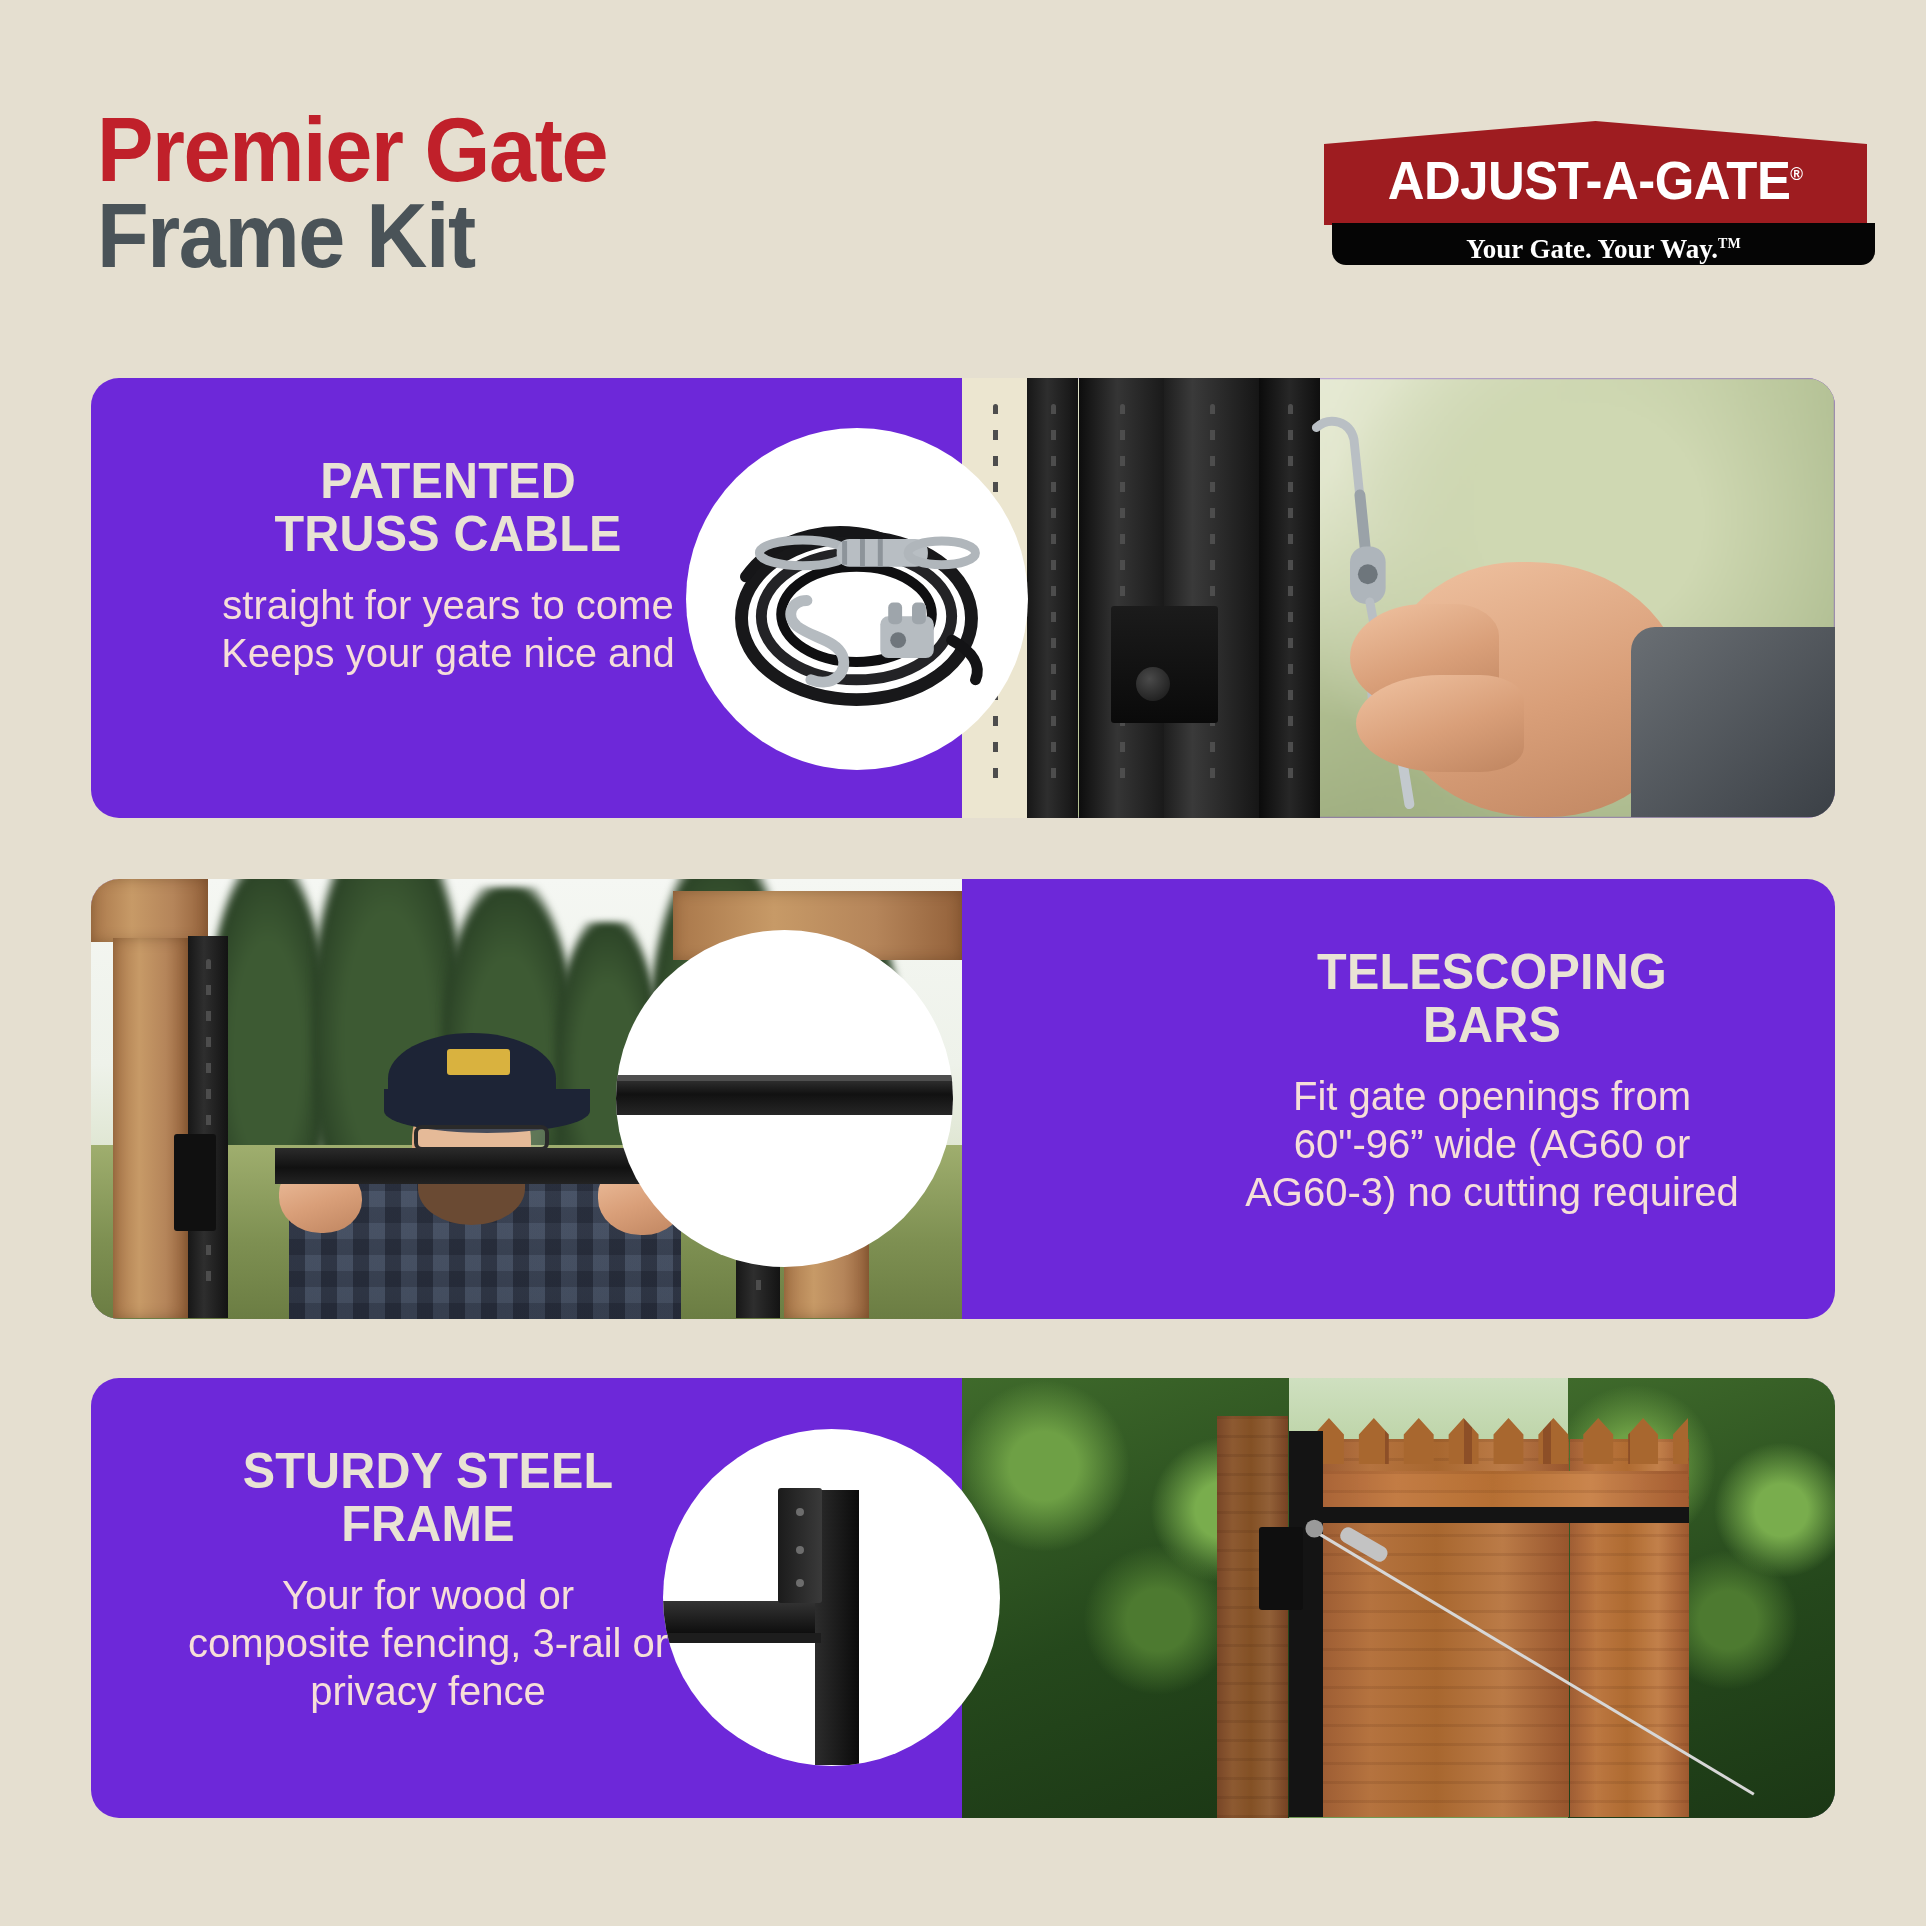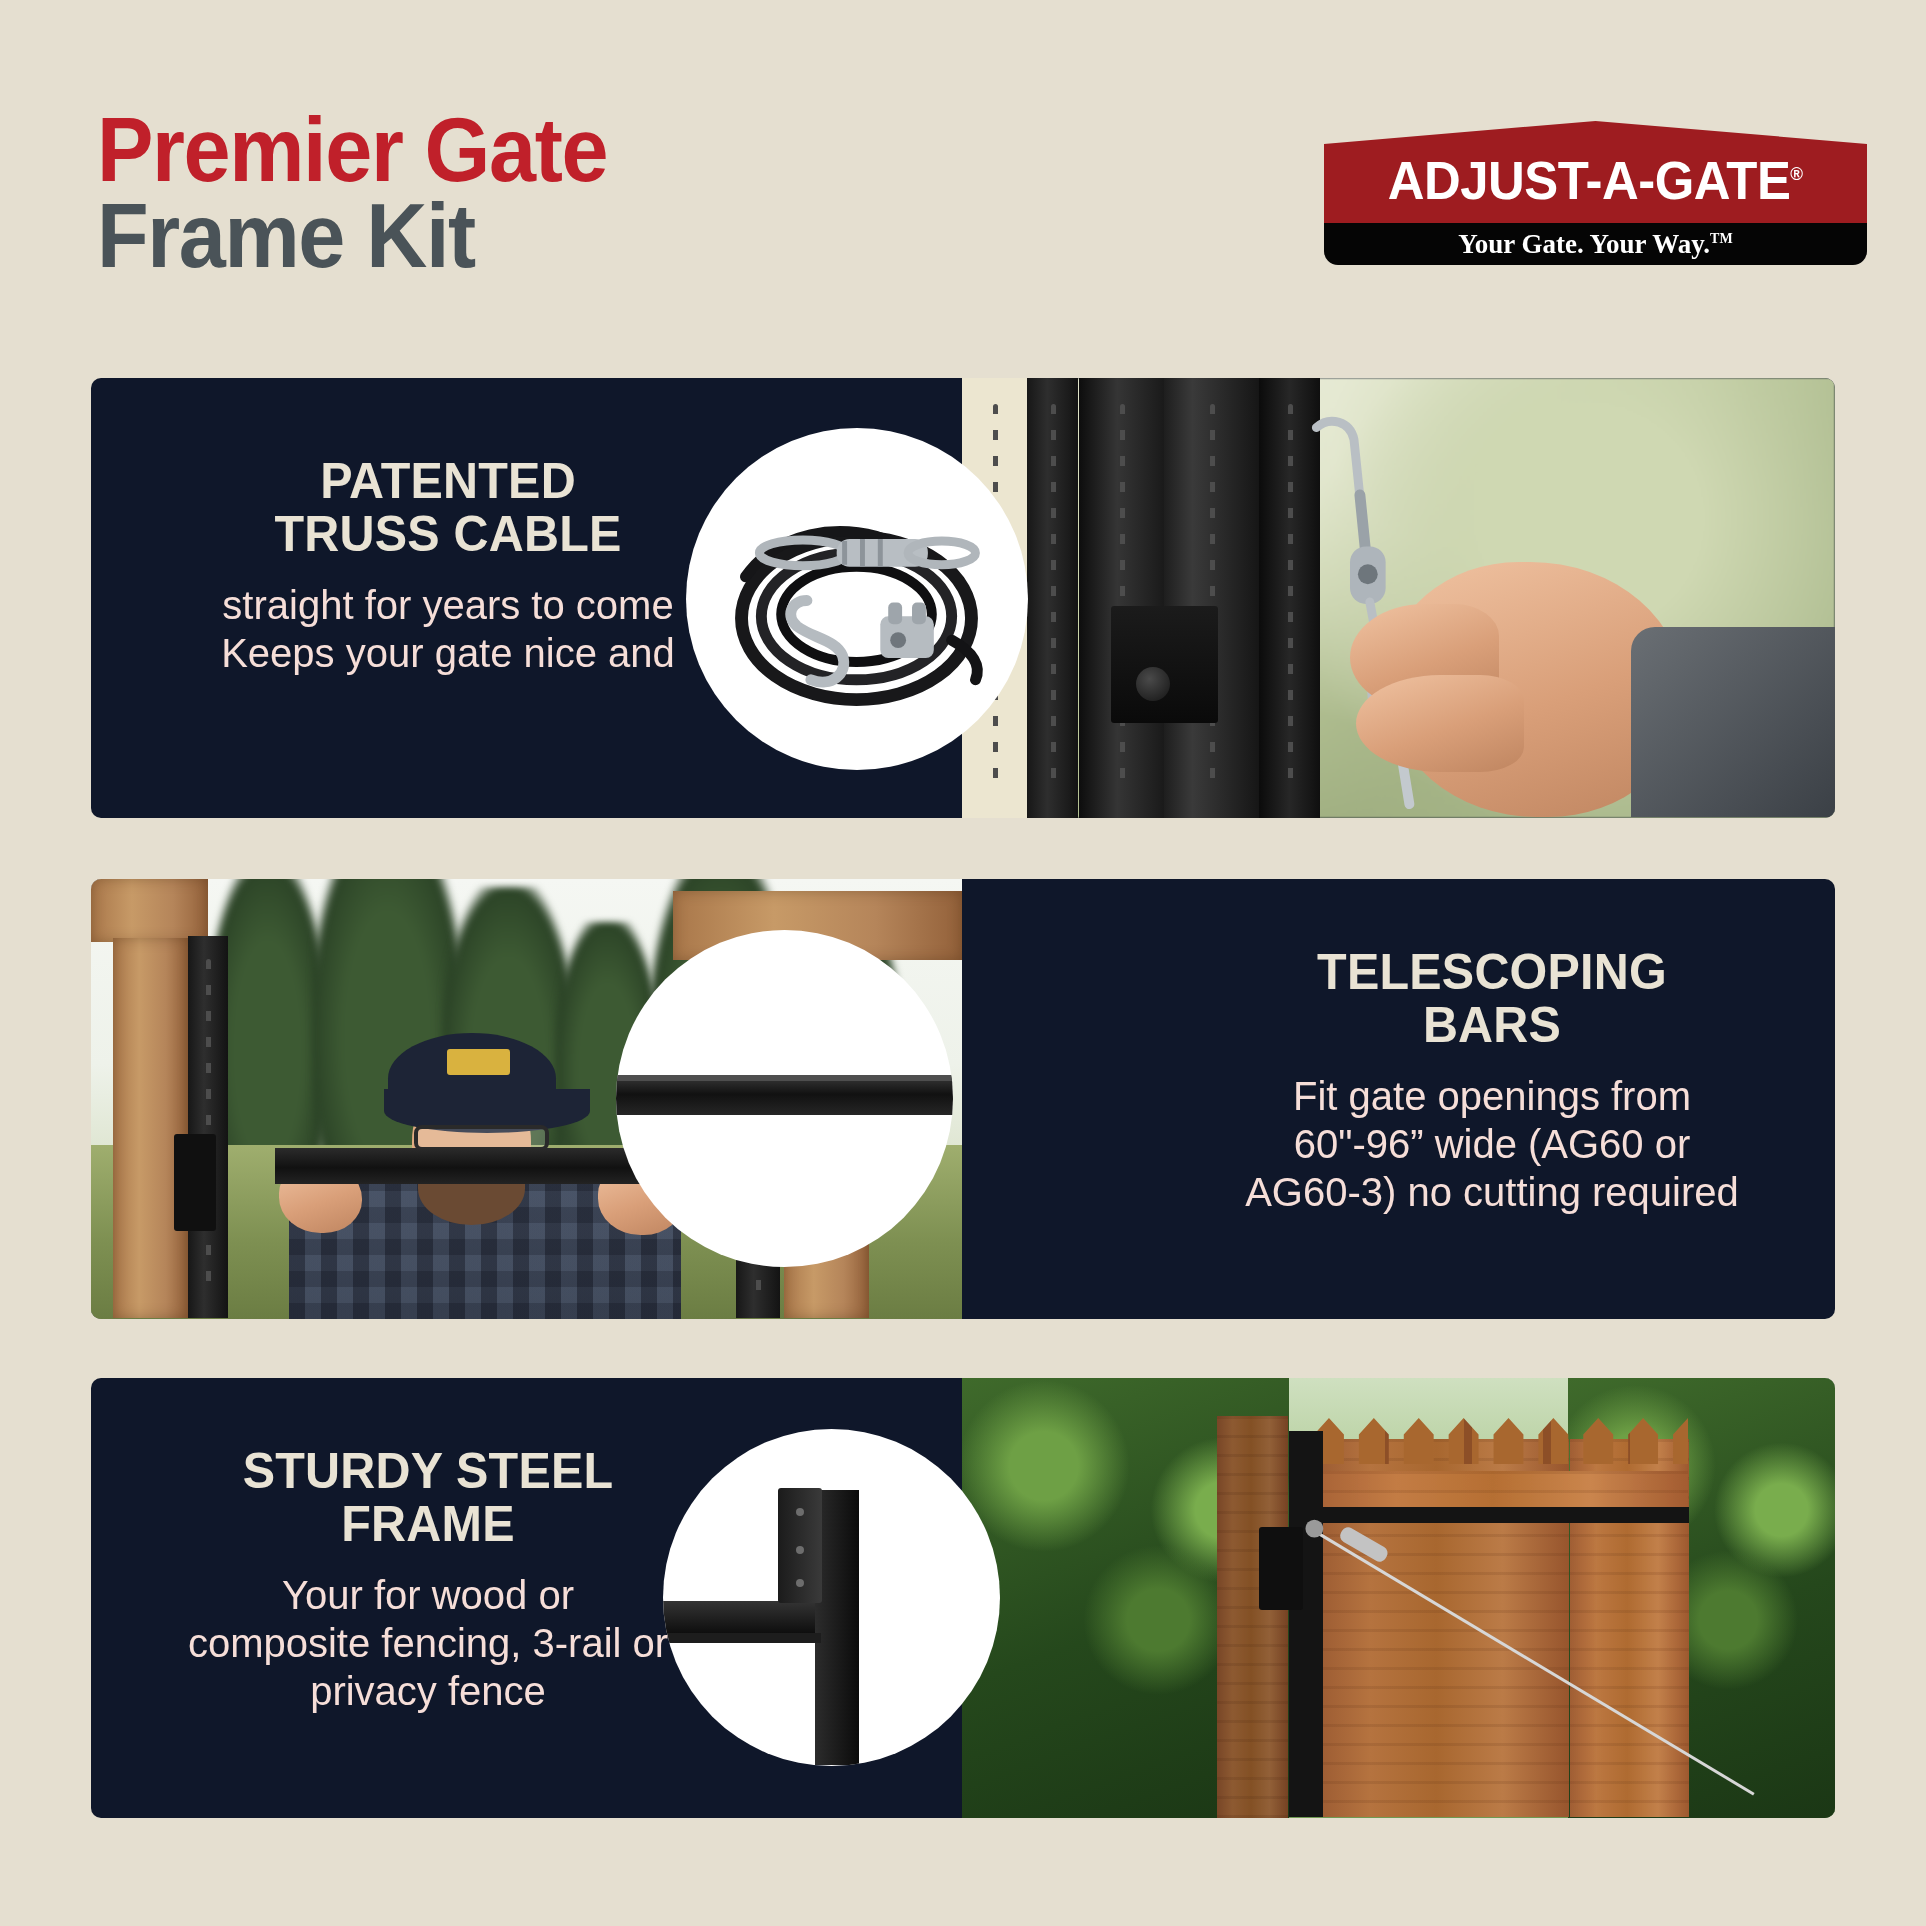--- a/index.html
+++ b/index.html
@@ -34,33 +34,33 @@
     clip-path:polygon(0 22%,50% 0,100% 22%,100% 100%,0 100%);
     display:flex;align-items:center;justify-content:center;
   }
   .logo-word{
     color:#ffffff;font-size:53px;font-weight:bold;letter-spacing:-0.5px;
     transform:scaleX(0.96) translateY(7px);
     position:relative;
   }
   .logo-reg{font-size:18px;vertical-align:super;font-weight:bold;}
   .logo-bar{
-    position:absolute;left:0;top:102px;width:543px;height:42px;
+    position:absolute;left:8px;top:102px;width:543px;height:42px;
     background:#050505;border-radius:0 0 14px 14px;
-    display:flex;align-items:center;justify-content:center;
+    display:flex;align-items:flex-end;justify-content:center;
   }
   .logo-tag{
     color:#ffffff;font-family:"Liberation Serif", serif;
     font-size:27px;font-weight:bold;letter-spacing:0px;
   }
   .logo-tm{font-size:14px;vertical-align:super;}
 
   
   .panel{
-    position:absolute;background:#0f172a;border-radius:10px;overflow:hidden;
+    position:absolute;background:#6d28d9;border-radius:28px;overflow:hidden;
   }
   #panel-1{left:91px;top:378px;width:1744px;height:440px;}
   #panel-2{left:91px;top:879px;width:1744px;height:440px;}
   #panel-3{left:91px;top:1378px;width:1744px;height:440px;}
 
   .ptext{position:absolute;text-align:center;color:#eae4d6;}
   .pheading{
     font-size:50px;font-weight:bold;line-height:1.06;
     letter-spacing:0.2px;color:#e9e3d4;
     transform:scaleX(0.97);

